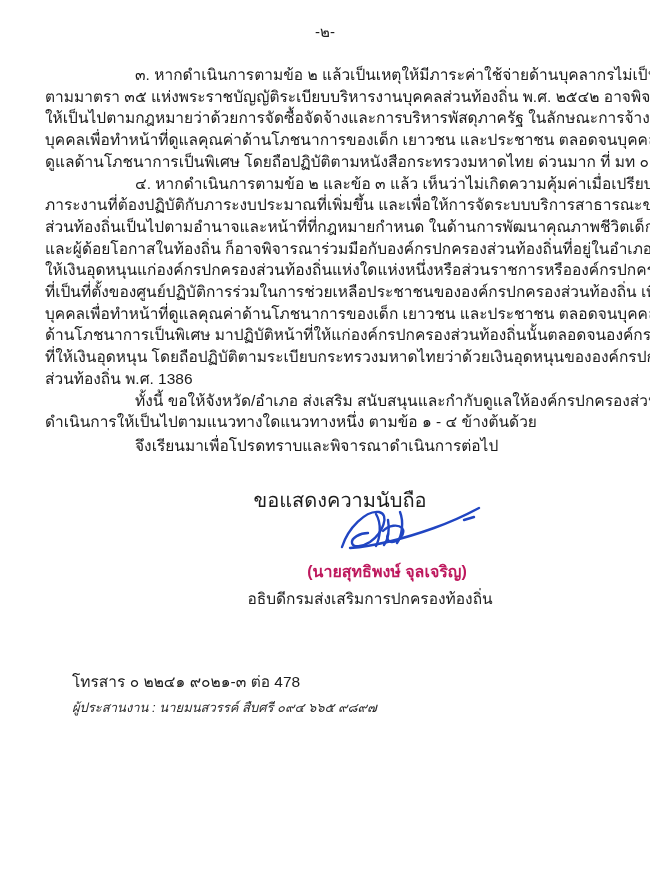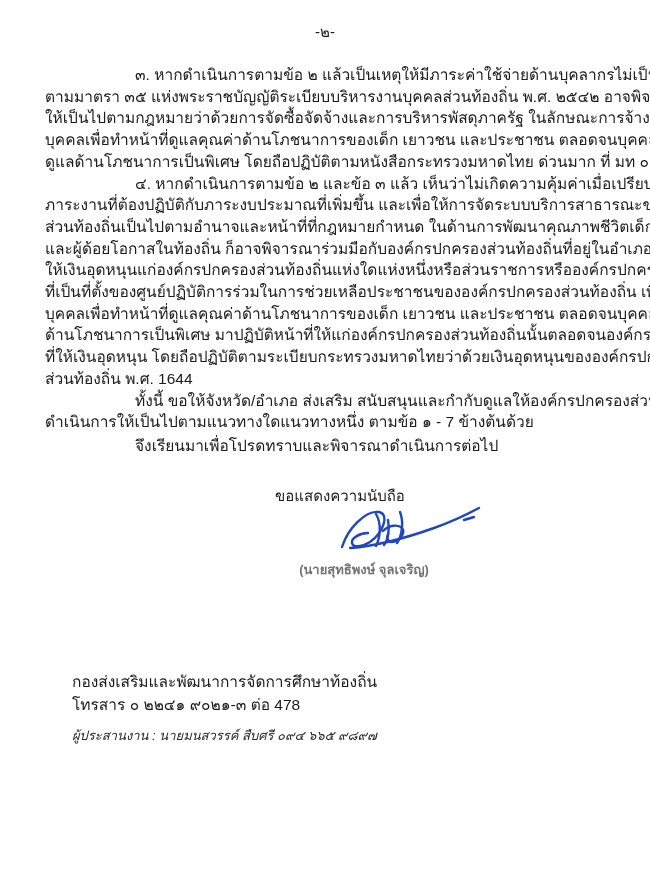--- a/index.html
+++ b/index.html
@@ -42,21 +42,21 @@
   .closing-line {
     padding-left: 90px;
     margin-top: 2px;
   }
   .salutation {
     position: absolute;
     left: 250px;
     top: 484px;
     width: 180px;
     text-align: center;
-    font-size: 15px;
+    font-size: 20px;
     white-space: nowrap;
   }
   .signature-wrap {
     position: absolute;
     left: 336px;
     top: 500px;
     width: 148px;
     height: 60px;
   }
   .signature-wrap svg {
@@ -66,27 +66,27 @@
   }
   .sig-path {
     fill: none;
     stroke: #2045c2;
     stroke-width: 2.4;
     stroke-linecap: round;
     stroke-linejoin: round;
   }
   .sig-name {
     position: absolute;
-    left: 264px;
+    left: 287px;
     top: 559px;
     width: 200px;
     text-align: center;
-    font-size: 13px;
+    font-size: 16px;
     font-weight: bold;
-    color: #737373;
+    color: #be185d;
     white-space: nowrap;
   }
   .sig-title {
     position: absolute;
     left: 245px;
     top: 586px;
     width: 250px;
     text-align: center;
     font-size: 15.5px;
     white-space: nowrap;
@@ -97,21 +97,21 @@
     top: 671px;
     font-size: 15.5px;
     line-height: 22.6px;
   }
   .footer-block .line {
     white-space: nowrap;
   }
   .coordinator {
     font-style: italic;
     font-size: 13px;
-    margin-top: 9px;
+    margin-top: 3px;
     color: #2a2a2a;
     white-space: nowrap;
   }
 </style>
 </head>
 <body>
 
 <div class="page">
 
   <div class="page-number">-๒-</div>
@@ -127,44 +127,44 @@
     <div class="para">
         <div class="line">๔. หากดำเนินการตามข้อ ๒ และข้อ ๓ แล้ว เห็นว่าไม่เกิดความคุ้มค่าเมื่อเปรียบเทียบระหว่าง</div>
         <div class="line">ภาระงานที่ต้องปฏิบัติกับภาระงบประมาณที่เพิ่มขึ้น และเพื่อให้การจัดระบบบริการสาธารณะขององค์กรปกครอง</div>
         <div class="line">ส่วนท้องถิ่นเป็นไปตามอำนาจและหน้าที่ที่กฎหมายกำหนด ในด้านการพัฒนาคุณภาพชีวิตเด็ก สตรี คนชรา</div>
         <div class="line">และผู้ด้อยโอกาสในท้องถิ่น ก็อาจพิจารณาร่วมมือกับองค์กรปกครองส่วนท้องถิ่นที่อยู่ในอำเภอเดียวกัน โดยการ</div>
         <div class="line">ให้เงินอุดหนุนแก่องค์กรปกครองส่วนท้องถิ่นแห่งใดแห่งหนึ่งหรือส่วนราชการหรือองค์กรปกครองส่วนท้องถิ่น</div>
         <div class="line">ที่เป็นที่ตั้งของศูนย์ปฏิบัติการร่วมในการช่วยเหลือประชาชนขององค์กรปกครองส่วนท้องถิ่น เพื่อจ้างเหมาบริการ</div>
         <div class="line">บุคคลเพื่อทำหน้าที่ดูแลคุณค่าด้านโภชนาการของเด็ก เยาวชน และประชาชน ตลอดจนบุคคลที่ต้องได้รับการดูแล</div>
         <div class="line">ด้านโภชนาการเป็นพิเศษ มาปฏิบัติหน้าที่ให้แก่องค์กรปกครองส่วนท้องถิ่นนั้นตลอดจนองค์กรปกครองส่วนท้องถิ่น</div>
         <div class="line">ที่ให้เงินอุดหนุน โดยถือปฏิบัติตามระเบียบกระทรวงมหาดไทยว่าด้วยเงินอุดหนุนขององค์กรปกครอง</div>
-        <div class="line">ส่วนท้องถิ่น พ.ศ. 1644</div>
+        <div class="line">ส่วนท้องถิ่น พ.ศ. 1386</div>
       </div>
     <div class="para">
         <div class="line">ทั้งนี้ ขอให้จังหวัด/อำเภอ ส่งเสริม สนับสนุนและกำกับดูแลให้องค์กรปกครองส่วนท้องถิ่น</div>
-        <div class="line">ดำเนินการให้เป็นไปตามแนวทางใดแนวทางหนึ่ง ตามข้อ ๑ - 7 ข้างต้นด้วย</div>
+        <div class="line">ดำเนินการให้เป็นไปตามแนวทางใดแนวทางหนึ่ง ตามข้อ ๑ - ๔ ข้างต้นด้วย</div>
       </div>
     <div class="closing-line">จึงเรียนมาเพื่อโปรดทราบและพิจารณาดำเนินการต่อไป</div>
   </div>
 
   <div class="salutation">ขอแสดงความนับถือ</div>
 
   <div class="signature-wrap">
     <svg viewBox="0 0 148 60" xmlns="http://www.w3.org/2000/svg">
       <path class="sig-path" d="M6 47 C12 28 30 10 43 12 C54 14 47 33 34 42 C26 47 17 48 16 43 C15 38 24 33 32 33"></path>
       <path class="sig-path" d="M40 14 C46 24 44 38 40 46"></path>
       <path class="sig-path" d="M52 20 C54 30 52 40 48 45"></path>
       <path class="sig-path" d="M47 31 C53 25 62 24 66 28 C70 33 63 42 56 42 C52 42 50 38 52 34"></path>
       <path class="sig-path" d="M64 12 C68 22 66 36 61 43"></path>
       <path class="sig-path" d="M14 48 C40 46 70 38 98 28 C115 22 130 15 143 8"></path>
       <path class="sig-path" d="M128 20 L138 17"></path>
     </svg>
   </div>
 
   <div class="sig-name">(นายสุทธิพงษ์  จุลเจริญ)</div>
+  <div class="sig-title">อธิบดีกรมส่งเสริมการปกครองท้องถิ่น</div>
 
   <div class="footer-block">
-    <div class="line">กองส่งเสริมและพัฒนาการจัดการศึกษาท้องถิ่น</div>
     <div class="line">โทรสาร  ๐ ๒๒๔๑ ๙๐๒๑-๓ ต่อ 478</div>
     <div class="line coordinator">ผู้ประสานงาน : นายมนสวรรค์ สืบศรี ๐๙๔ ๖๖๕ ๙๘๙๗</div>
   </div>
 
 </div>
 
 </body></html>

